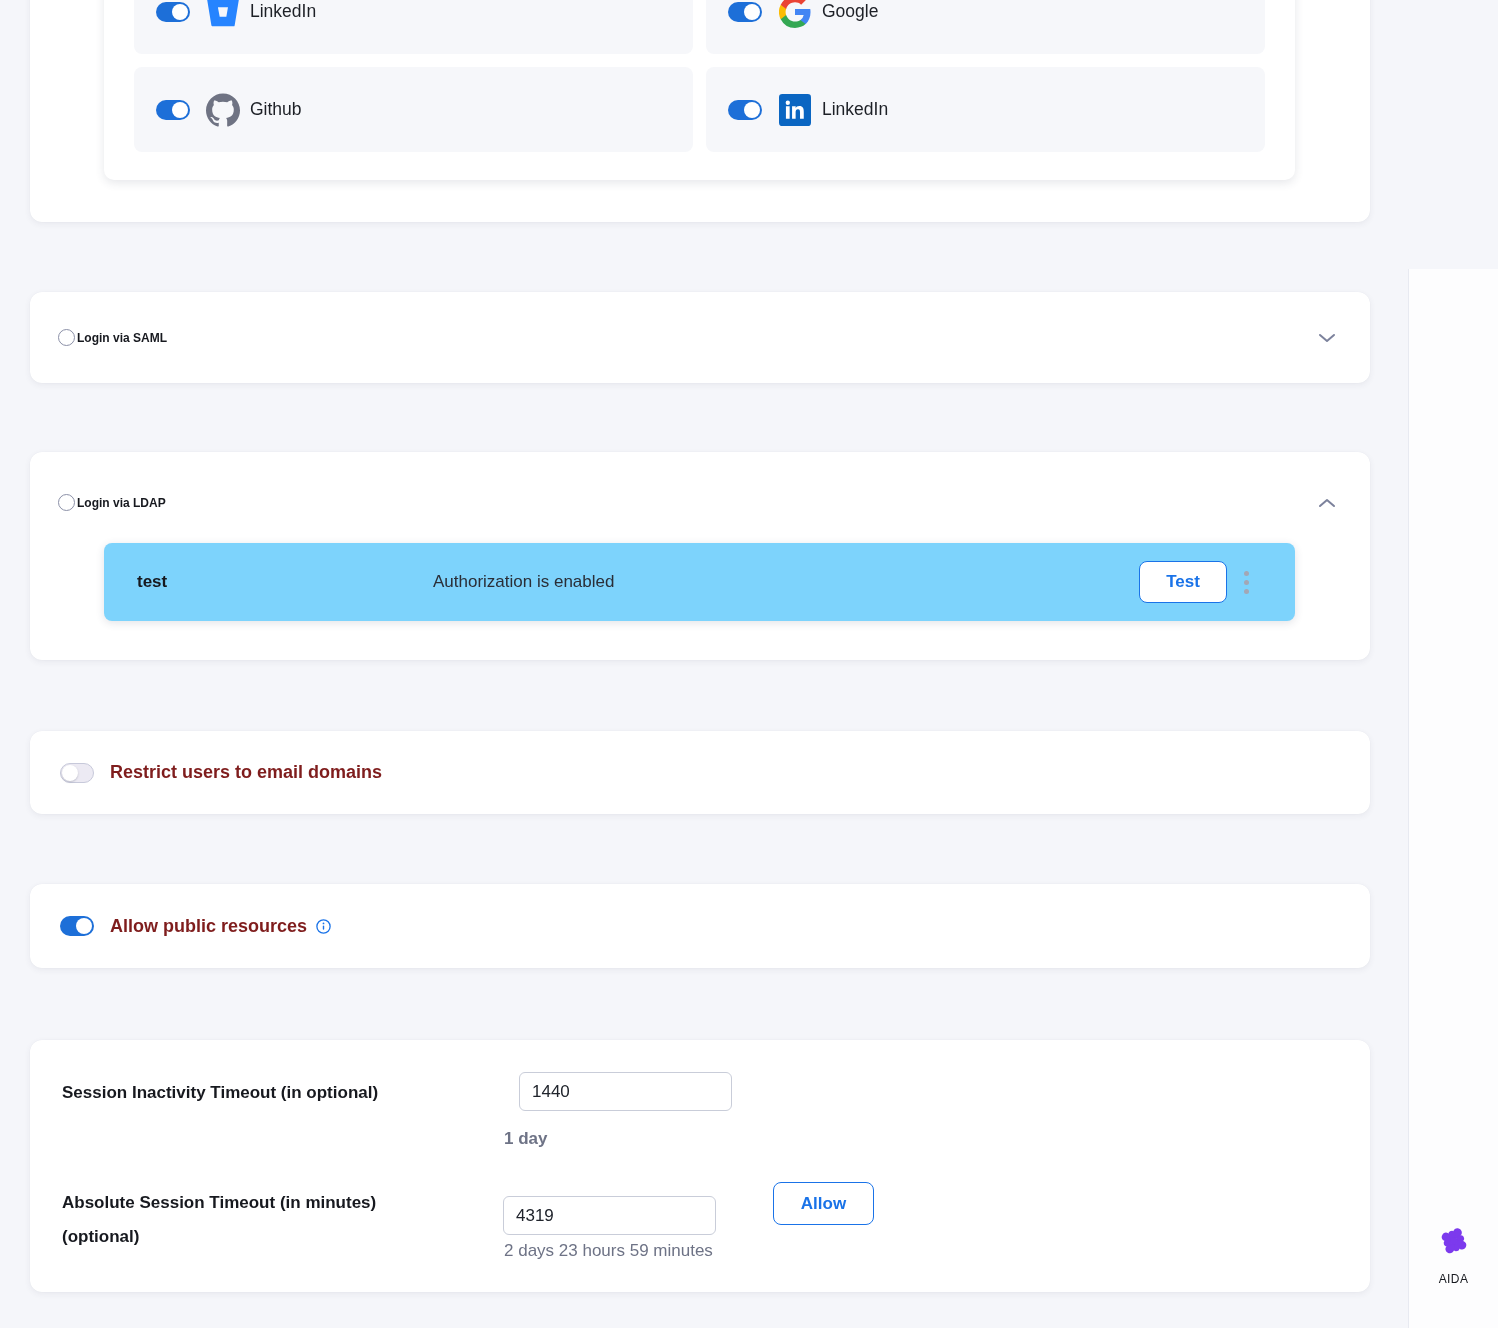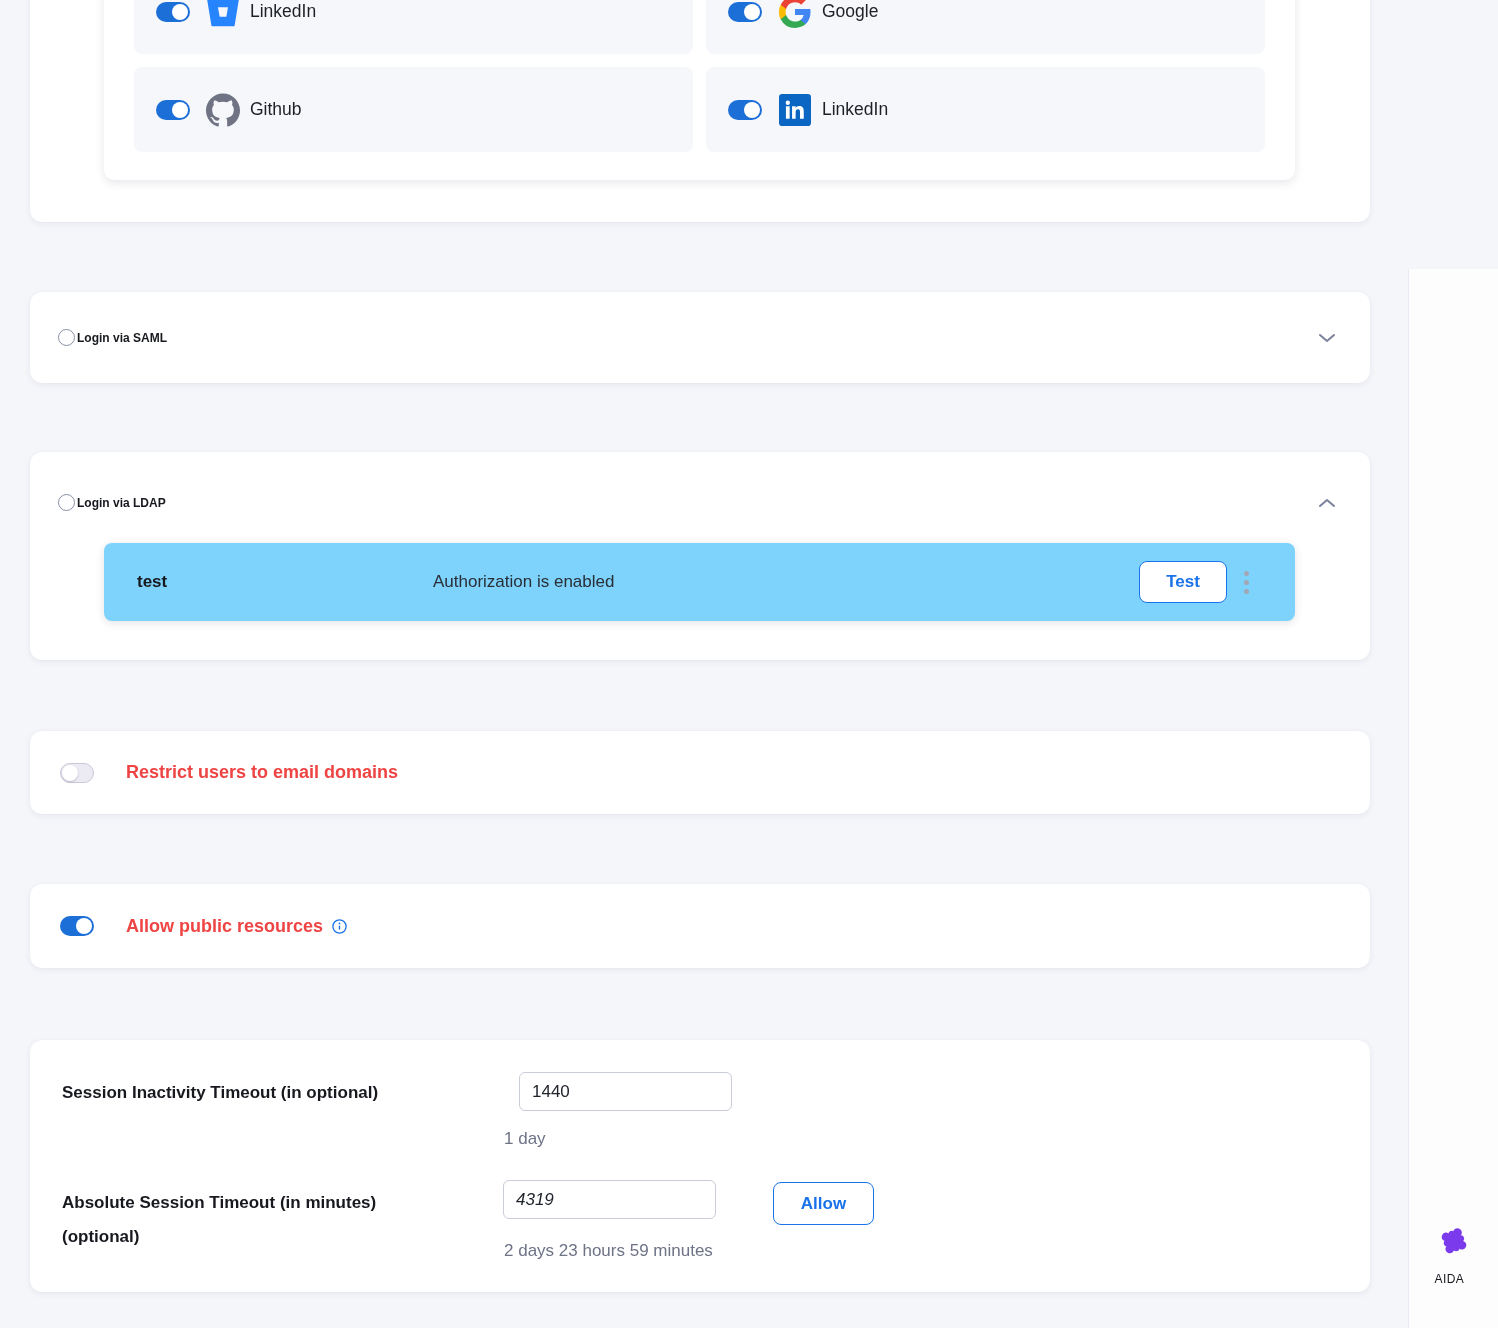--- a/index.html
+++ b/index.html
@@ -71,42 +71,42 @@
   .ldap-status { font-size:17px; color:#2a2e37; }
   .btn-outline {
     background:#fff; border:1.5px solid #1a73e8; color:#1a73e8;
     border-radius:8px; font-size:17px; font-weight:bold;
     font-family:"Liberation Sans", sans-serif; cursor:pointer;
   }
   .btn-test { width:88px; height:42px; margin-left:auto; }
   .kebab { margin-left:17px; margin-right:46px; display:flex; flex-direction:column; gap:4px; cursor:pointer; }
   .kebab i { width:5px; height:5px; border-radius:50%; background:#a3a7b5; }
 
-  .row-label { margin-left:32px; font-size:18px; font-weight:bold; color:#ef4444; }
+  .row-label { margin-left:16px; font-size:18px; font-weight:bold; color:#7f1d1d; }
   .info-icon { margin-left:9px; display:flex; align-items:center; cursor:pointer; }
 
   
   .s-label { position:absolute; font-size:17px; font-weight:bold; color:#17191f; line-height:34px; }
   .s-input {
     position:absolute; width:213px; height:39px;
     border:1px solid #c9cdd9; border-radius:6px;
     font-size:17px; color:#20242c; padding:0 12px;
     font-family:"Liberation Sans", sans-serif; background:#fff;
   }
   .s-hint { position:absolute; font-size:17px; color:#6e7386; }
   .btn-save { position:absolute; left:743px; top:142px; width:101px; height:43px; }
 
   
   .right-rail {
     position:absolute; left:1408px; top:269px; width:90px; height:1059px;
     background:#fdfdfe; border-left:1px solid #e8eaf1;
     display:flex; flex-direction:column; align-items:center; justify-content:flex-end;
     padding-bottom:42px;
   }
-  .aida { display:flex; flex-direction:column; cursor:pointer; }
+  .aida { display:flex; flex-direction:column; align-items:center; cursor:pointer; }
   .aida-label { margin-top:8px; font-size:12px; color:#17191f; letter-spacing:.4px; }
 </style>
 </head>
 <body>
 
 <div class="page">
 
   <section class="card card-providers">
     <div class="providers-panel">
       <div class="provider-grid">
@@ -204,27 +204,27 @@
           <circle cx="7.5" cy="7.5" r="6.6" stroke="#1a73e8" stroke-width="1.3"></circle>
           <rect x="6.8" y="6.4" width="1.4" height="4.4" rx=".7" fill="#1a73e8"></rect>
           <circle cx="7.5" cy="4.4" r=".9" fill="#1a73e8"></circle>
         </svg>
     </span>
   </section>
 
   <section class="card card-session">
     <div class="s-label" style="left:32px; top:36px;">Session Inactivity Timeout (in optional)</div>
     <input class="s-input" style="left: 473px; top: 32px; margin-left: 16px;" type="text" value="1440">
-    <div class="s-hint" style="left:474px; top:89px;">1 day</div>
+    <div class="s-hint" style="left:474px; top:89px;font-weight:bold;">1 day</div>
 
     <div class="s-label" style="left:32px; top:146px;">
       <div>Absolute Session Timeout (in minutes)</div>
       <div>(optional)</div>
     </div>
-    <input class="s-input" style="left: 473px; top: 140px; font-style: italic;" type="text" value="4319">
+    <input class="s-input" style="left: 473px; top: 156px;" type="text" value="4319">
     <button class="btn-outline btn-save">Allow</button>
     <div class="s-hint" style="left:474px; top:201px;">2 days 23 hours 59 minutes</div>
   </section>
 
   <aside class="right-rail">
     <div class="aida">
       <span>
         <svg width="38" height="38" viewBox="0 0 36 36">
           <g fill="#7c3aed">
             <g transform="rotate(0 18 18)">

